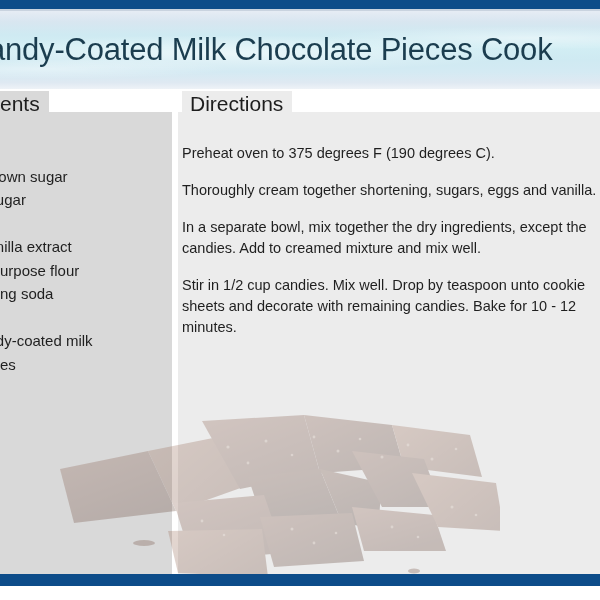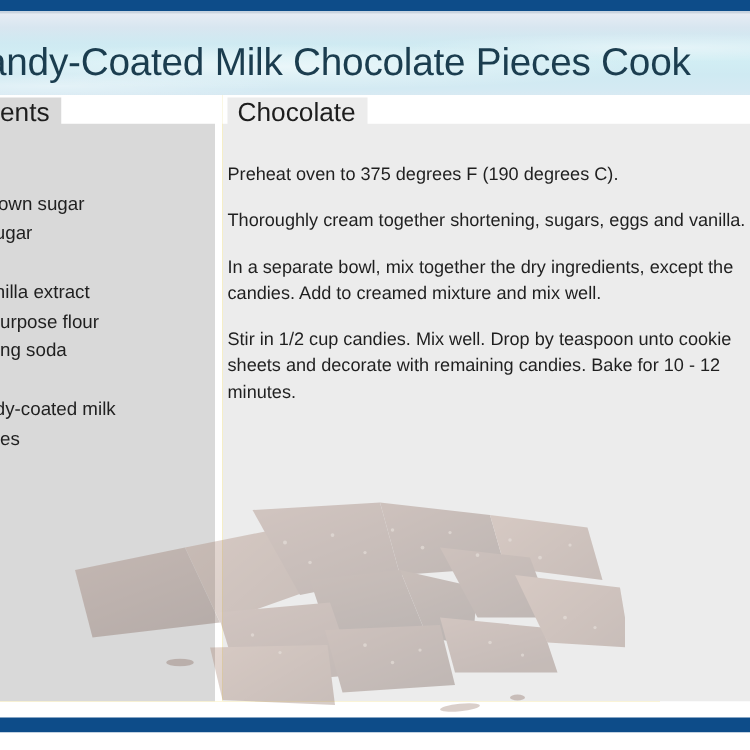--- a/index.html
+++ b/index.html
@@ -81,24 +81,24 @@
     line-height: 38px;
     font-weight: 400;
     color: #1b3d4f;
     letter-spacing: -0.2px;
   }
 
   
   .body-area {
     position: absolute;
     left: 0;
-    top: 76px;
+    top: 89px;
     width: 528px;
     height: 485px;
-    background: #fde047;
+    background: #86efac;
   }
 
   .col-left {
     position: absolute;
     left: 0;
     top: 0;
     width: 172px;
     height: 485px;
     background: #d9d9d9;
   }
@@ -248,21 +248,21 @@
       <div class="ing-line">n salt</div>
       <div class="ing-line">s candy-coated milk</div>
       <div class="ing-line">e pieces</div>
     </div>
 
     <div class="divider"></div>
 
     <div class="col-right"></div>
     <div class="col-right-white-top"></div>
 
-    <div class="heading heading-directions">Chocolate</div>
+    <div class="heading heading-directions">Directions</div>
 
     <div class="directions">
       <div class="dir-step">Preheat oven to 375 degrees F (190 degrees C).</div>
       <div class="dir-step">Thoroughly cream together shortening, sugars, eggs and vanilla.</div>
       <div class="dir-step">In a separate bowl, mix together the dry ingredients, except the
 candies. Add to creamed mixture and mix well.</div>
       <div class="dir-step">Stir in 1/2 cup candies. Mix well. Drop by teaspoon unto cookie
 sheets and decorate with remaining candies. Bake for 10 - 12
 minutes.</div>
     </div>

